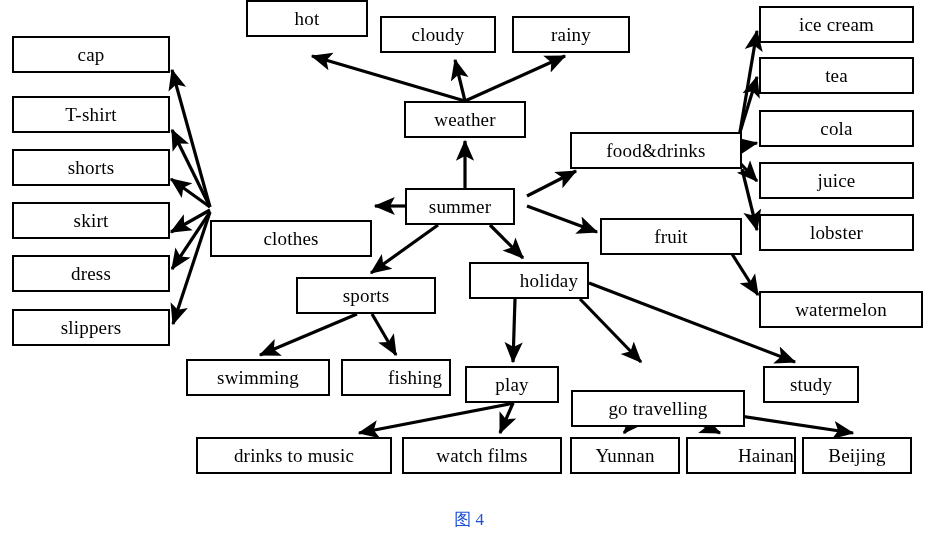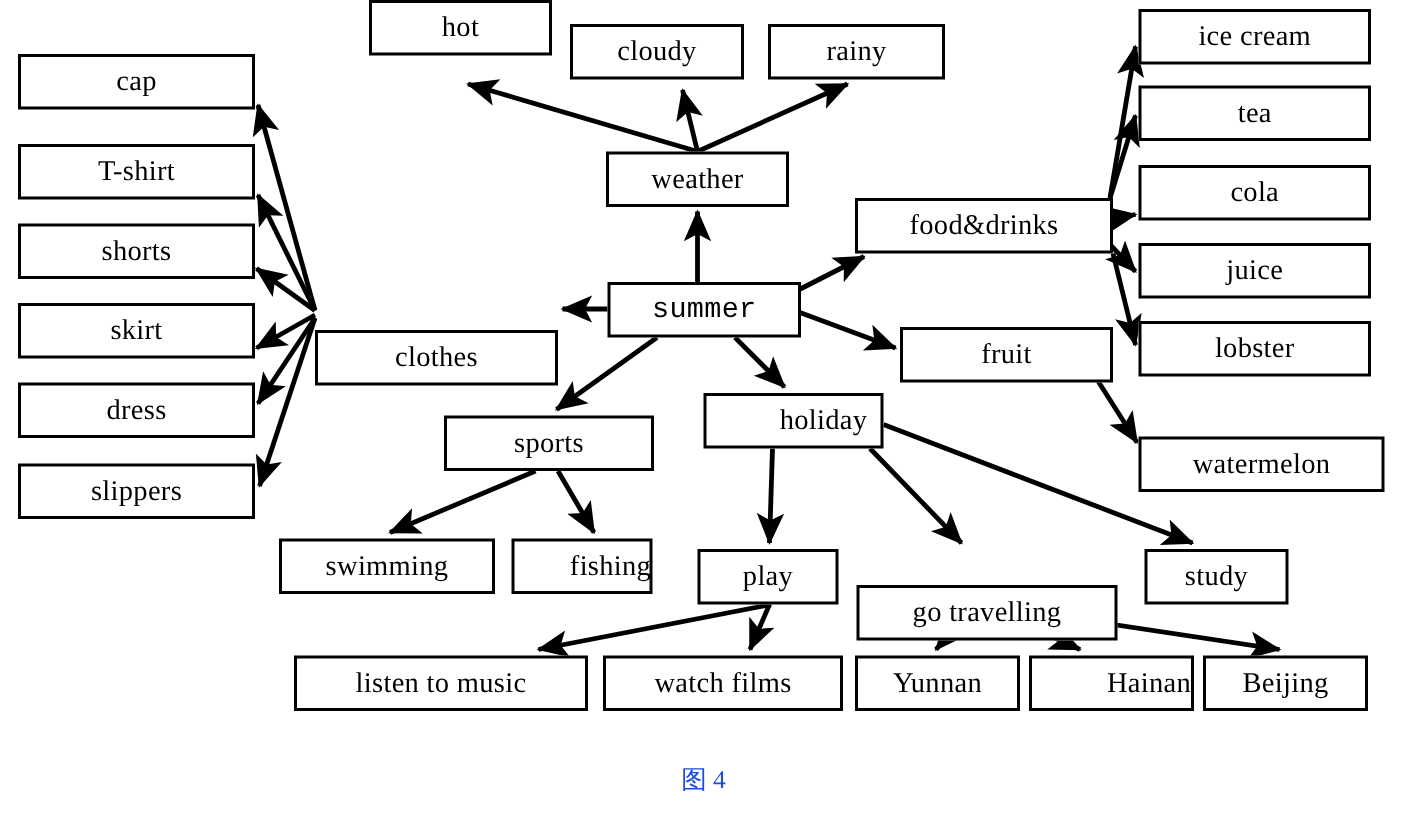--- a/index.html
+++ b/index.html
@@ -124,21 +124,21 @@
       </div>
       <div class="node" style="left: 380px; top: 16px; width: 116px; height: 37px;">
         <span>cloudy</span>
       </div>
       <div class="node" style="left: 512px; top: 16px; width: 118px; height: 37px;">
         <span>rainy</span>
       </div>
       <div class="node" style="left: 404px; top: 101px; width: 122px; height: 37px;">
         <span>weather</span>
       </div>
-      <div class="node" style="left: 405px; top: 188px; width: 129px; height: 37px; font-family: Liberation Mono, monospace;">
+      <div class="node" style="left: 405px; top: 188px; width: 110px; height: 37px;">
         <span>summer</span>
       </div>
       <div class="node" style="left: 570px; top: 132px; width: 172px; height: 37px;">
         <span>food&amp;drinks</span>
       </div>
       <div class="node" style="left: 600px; top: 218px; width: 142px; height: 37px;">
         <span>fruit</span>
       </div>
       <div class="node" style="left: 759px; top: 6px; width: 155px; height: 37px;">
         <span>ice cream</span>
@@ -160,34 +160,34 @@
       </div>
       <div class="node" style="left: 296px; top: 277px; width: 140px; height: 37px;">
         <span>sports</span>
       </div>
       <div class="node" style="left: 469px; top: 262px; width: 120px; height: 37px; padding-left: 40px;">
         <span>holiday</span>
       </div>
       <div class="node" style="left: 186px; top: 359px; width: 144px; height: 37px;">
         <span>swimming</span>
       </div>
-      <div class="node" style="left: 341px; top: 359px; width: 94px; height: 37px; padding-left: 38px;">
+      <div class="node" style="left: 341px; top: 359px; width: 110px; height: 37px; padding-left: 38px;">
         <span>fishing</span>
       </div>
       <div class="node" style="left: 465px; top: 366px; width: 94px; height: 37px;">
         <span>play</span>
       </div>
       <div class="node" style="left: 571px; top: 366px; width: 174px; height: 37px; margin-top: 24px;">
         <span>go travelling</span>
       </div>
       <div class="node" style="left: 763px; top: 366px; width: 96px; height: 37px;">
         <span>study</span>
       </div>
       <div class="node" style="left: 196px; top: 437px; width: 196px; height: 37px;">
-        <span>listen to music</span>
+        <span>drinks to music</span>
       </div>
       <div class="node" style="left: 402px; top: 437px; width: 160px; height: 37px;">
         <span>watch films</span>
       </div>
       <div class="node" style="left: 570px; top: 437px; width: 110px; height: 37px;">
         <span>Yunnan</span>
       </div>
       <div class="node" style="left: 686px; top: 437px; width: 110px; height: 37px; justify-content: flex-end;">
         <span>Hainan</span>
       </div>

